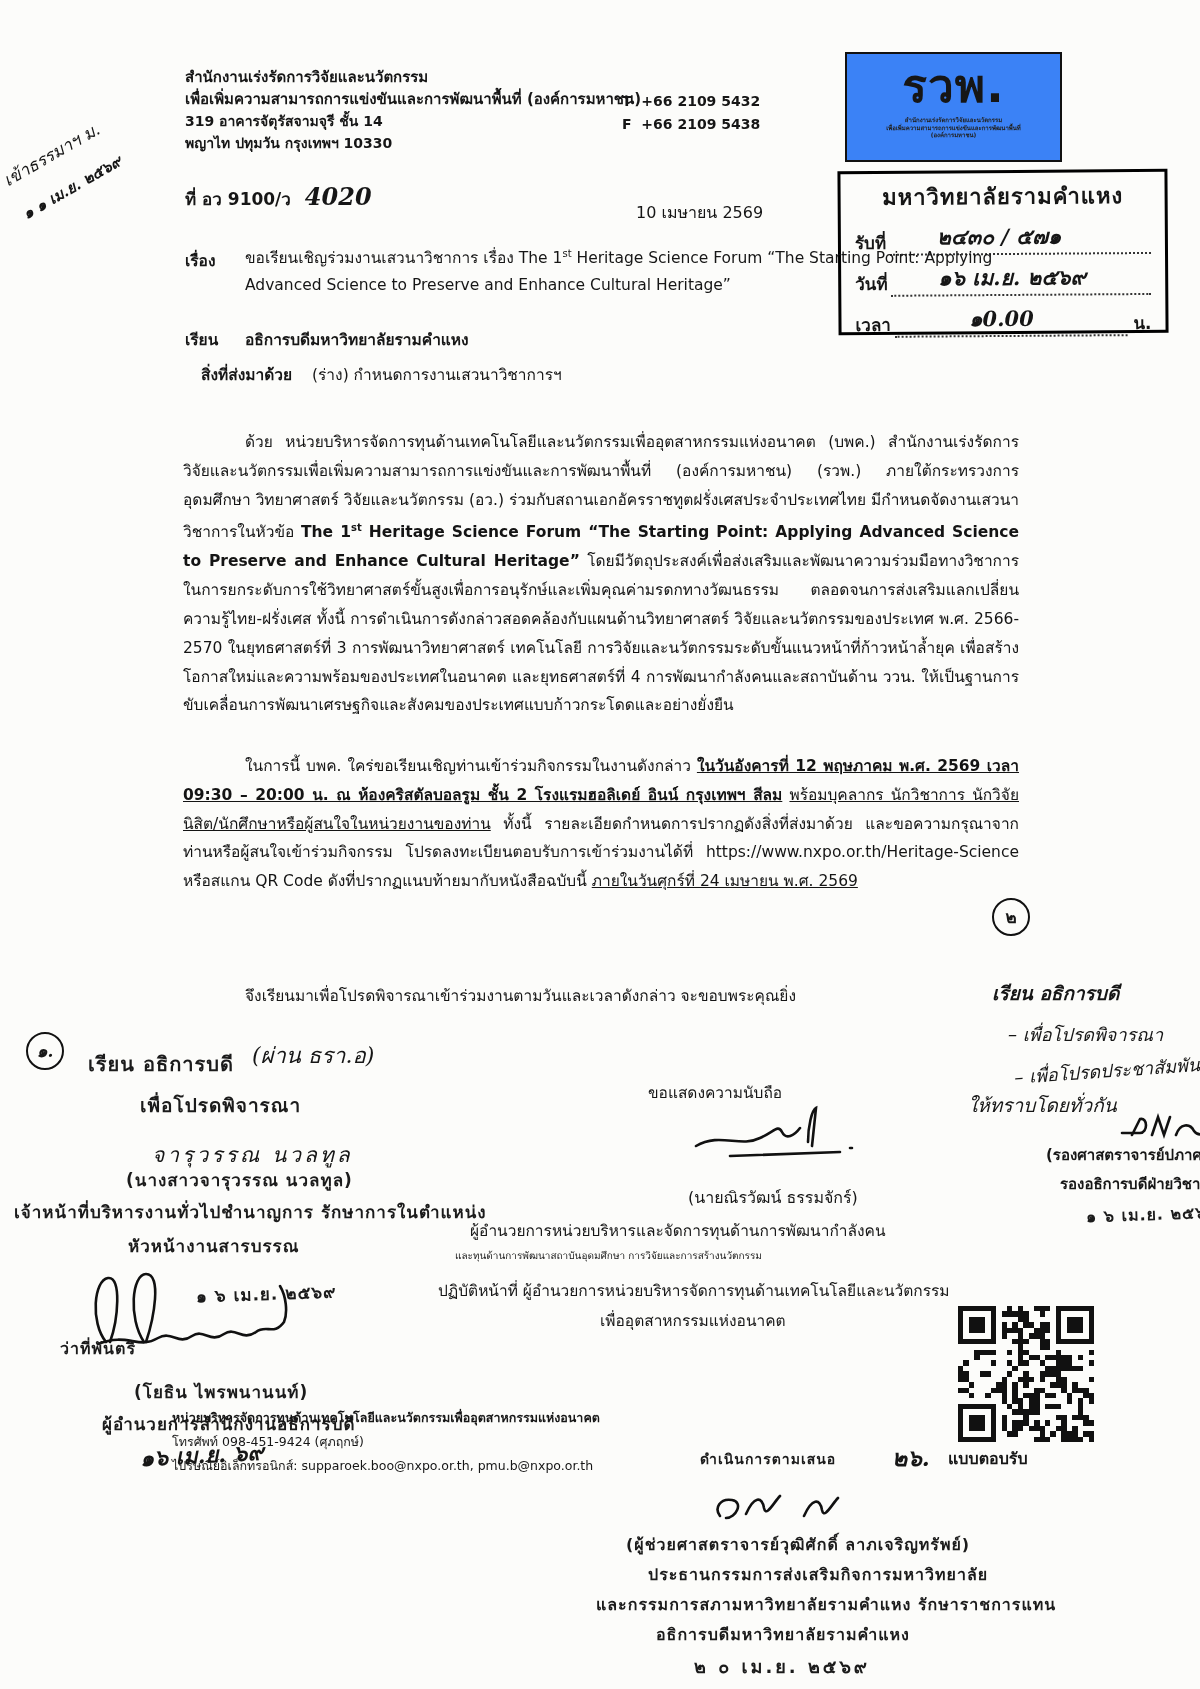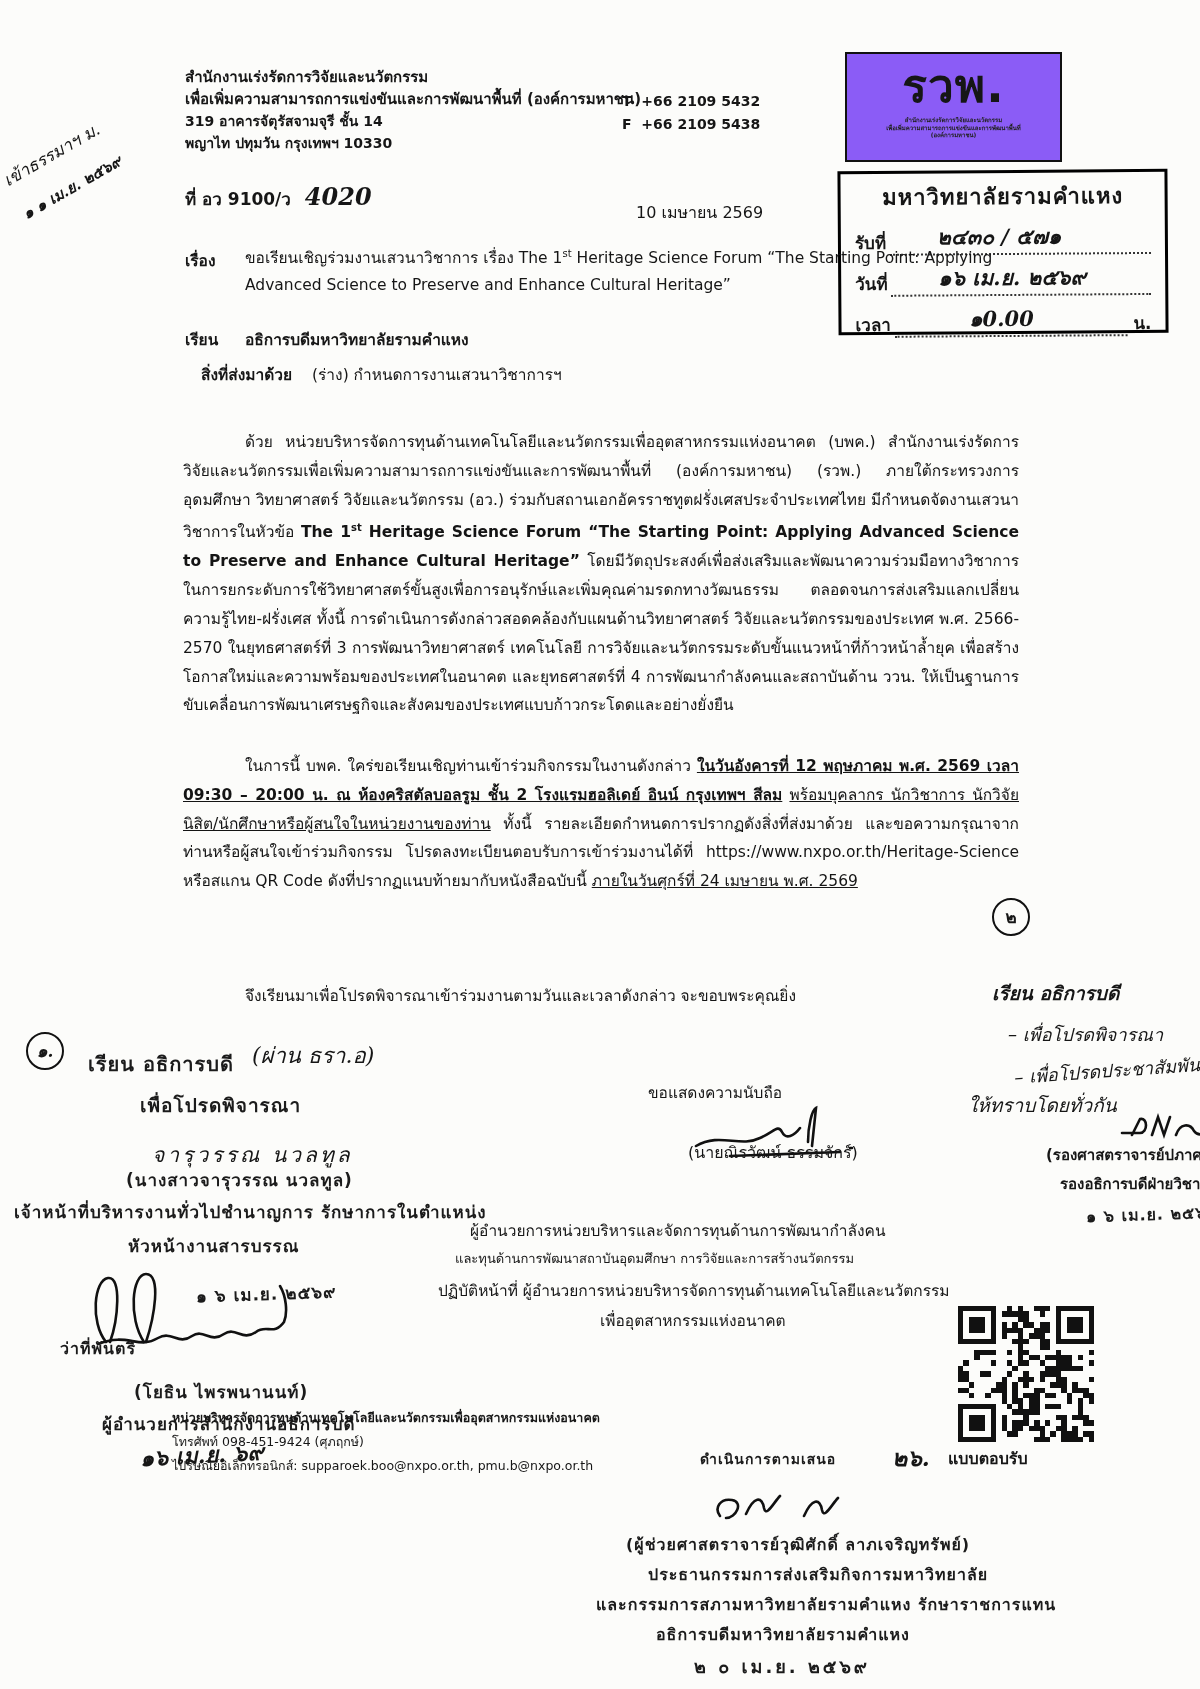--- a/index.html
+++ b/index.html
@@ -11,21 +11,21 @@
   .abs{position:absolute;}
   .b{font-weight:bold;}
   .hand{font-family:"DejaVu Serif","Liberation Serif",serif;font-style:italic;}
   .stampy{font-weight:bold;color:#1b1b1b;letter-spacing:1px;}
   .nw{white-space:nowrap;}
   .para{
     width:836px;text-align:justify;font-size:15.5px;line-height:28.8px;
     text-indent:62px;color:#141414;
   }
   .para span{white-space:normal;}
-  .logo-box{border:2px solid #111;background:#8b5cf6;text-align:center;}
+  .logo-box{border:2px solid #111;background:#3b82f6;text-align:center;}
   .logo-abbr{font-size:46px;font-weight:bold;line-height:52px;letter-spacing:1px;}
   .logo-sub{font-size:6px;line-height:7.5px;color:#222;font-weight:bold;}
   .rcv-box{border:3px solid #000;background:transparent;}
   .rcv-title{text-align:center;font-weight:bold;font-size:22px;margin-top:6px;letter-spacing:1px;}
   .rcv-row{display:flex;align-items:flex-end;font-size:17px;font-weight:bold;margin:14px 14px 0 14px;}
   .rcv-label{flex:0 0 auto;padding-right:4px;}
   .rcv-dots{flex:1 1 auto;border-bottom:2px dotted #333;position:relative;height:24px;}
   .rcv-val{position:absolute;left:18%;bottom:0px;font-weight:bold;font-size:21px;white-space:nowrap;}
   .rcv-unit{flex:0 0 auto;padding-left:6px;}
   sup{font-size:10px;}
@@ -125,23 +125,23 @@
   </svg>
   <div class="abs nw b" style="left:1046px;top:1143px;font-size:15px;">(รองศาสตราจารย์ปภาศรี บัวสวรรค์)</div>
   <div class="abs nw b" style="left:1060px;top:1172px;font-size:15px;">รองอธิการบดีฝ่ายวิชาการและวิจัย</div>
   <div class="abs nw stampy" style="left:1086px;top:1202px;font-size:16px;transform:rotate(-2deg);">๑ ๖ เม.ย. ๒๕๖๙</div>
 
   <div class="abs nw" style="left:648px;top:1080px;font-size:15.5px;">ขอแสดงความนับถือ</div>
   <svg class="abs" style="left:690px;top:1102px;" width="190" height="62" viewBox="0 0 190 62">
     <path class="sig-stroke" d="M6 44 C30 30 50 46 70 36 C84 30 88 22 92 30 C96 38 104 34 110 26 M118 40 C118 24 122 8 126 6 L122 44"></path>
     <path class="sig-stroke" d="M40 54 L150 50 M160 46 L162 46"></path>
   </svg>
-  <div class="abs nw" style="left:688px;top:1140px;font-size:16px;">(นายณิรวัฒน์ ธรรมจักร์)</div>
+  <div class="abs nw" style="left:688px;top:1185px;font-size:16px;">(นายณิรวัฒน์ ธรรมจักร์)</div>
   <div class="abs nw" style="left:470px;top:1218px;font-size:15.5px;">ผู้อำนวยการหน่วยบริหารและจัดการทุนด้านการพัฒนากำลังคน</div>
-  <div class="abs nw" style="left:455px;top:1248px;font-size:13px;">และทุนด้านการพัฒนาสถาบันอุดมศึกษา การวิจัยและการสร้างนวัตกรรม</div>
+  <div class="abs nw" style="left:455px;top:1248px;font-size:10px;">และทุนด้านการพัฒนาสถาบันอุดมศึกษา การวิจัยและการสร้างนวัตกรรม</div>
   <div class="abs nw" style="left:438px;top:1278px;font-size:15.5px;">ปฏิบัติหน้าที่ ผู้อำนวยการหน่วยบริหารจัดการทุนด้านเทคโนโลยีและนวัตกรรม</div>
   <div class="abs nw" style="left:600px;top:1308px;font-size:15.5px;">เพื่ออุตสาหกรรมแห่งอนาคต</div>
 
   <div class="abs" style="left:26px;top:1032px;">
     <span class="circ hand" style="border-width:2px;">๑.</span>
   </div>
 
   <div class="abs nw stampy" style="left:88px;top:1048px;font-size:20px;">เรียน อธิการบดี</div>
   <div class="abs hand nw" style="left:252px;top:1038px;font-size:22px;">(ผ่าน ธรา.อ)</div>
   <div class="abs nw stampy" style="left:140px;top:1090px;font-size:19px;">เพื่อโปรดพิจารณา</div>

